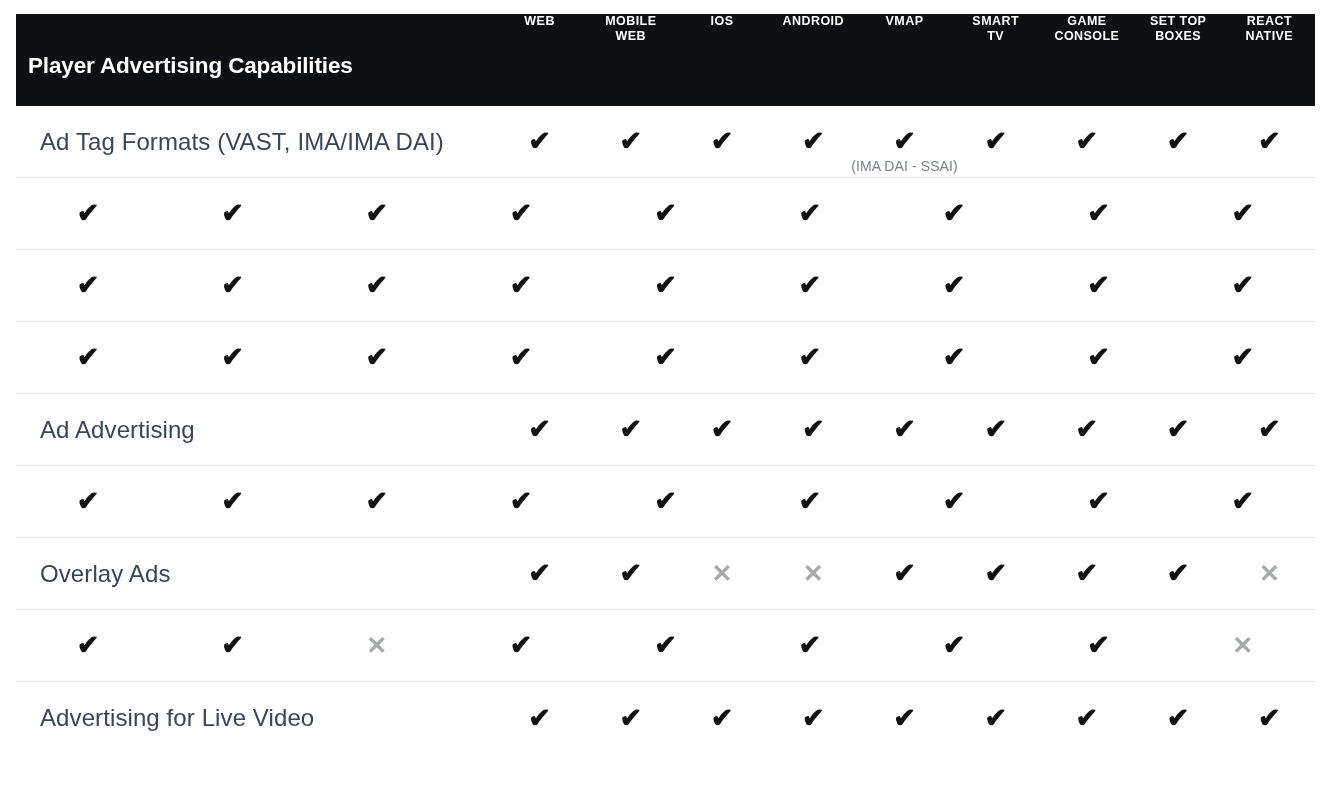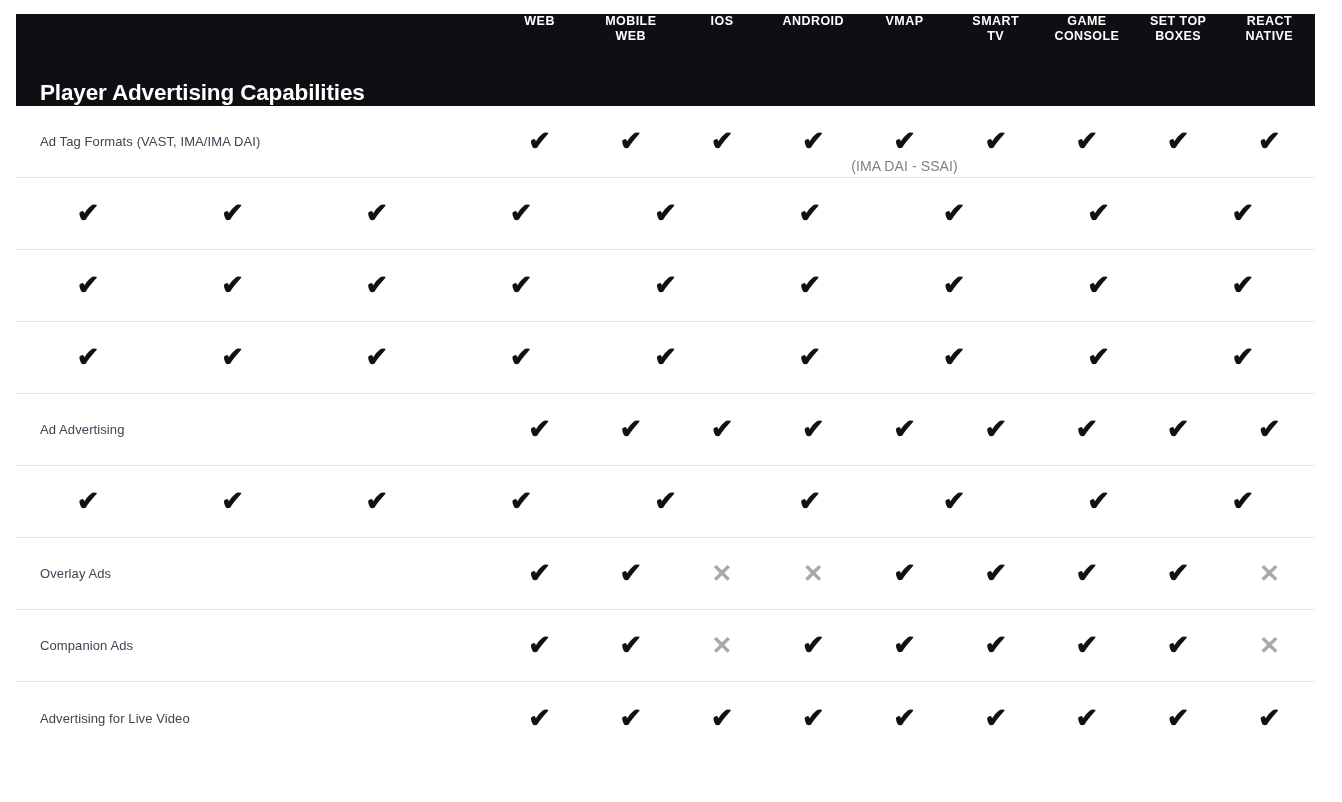--- a/index.html
+++ b/index.html
@@ -27,22 +27,23 @@
   
   .table-header {
     display: flex;
     align-items: stretch;
     background: #0d0f12;
     height: 92px;
   }
   .header-title-cell {
     flex: 0 0 478px;
     display: flex;
-    align-items: flex-end;
-    padding-left: 24px;
+    align-items: flex-start;
+    padding-left: 12px;
+    margin-top: 39px;
   }
   .header-title {
     color: #ffffff;
     font-size: 22.5px;
     font-weight: bold;
     letter-spacing: -0.15px;
     white-space: nowrap;
   }
   .header-cols {
     flex: 1 1 auto;
@@ -75,21 +76,21 @@
     border-bottom: none;
   }
   .row-label-cell {
     flex: 0 0 478px;
     padding-left: 24px;
     display: flex;
     align-items: center;
   }
   .row-label {
     color: #3c4552;
-    font-size: 13px;
+    font-size: 24px;
     font-weight: normal;
     letter-spacing: 0.1px;
     white-space: nowrap;
   }
   .row-cells {
     flex: 1 1 auto;
     display: flex;
     align-items: center;
   }
   .cell {
@@ -394,23 +395,20 @@
           </div>
           <div class="cell">
             <span class="mark-yes">✔</span>
           </div>
           <div class="cell">
             <span class="mark-no">✕</span>
           </div>
         </div>
       </div>
       <div class="table-row">
-        <div class="row-label-cell">
-          <div class="row-label">Companion Ads</div>
-        </div>
         <div class="row-cells">
           <div class="cell">
             <span class="mark-yes">✔</span>
           </div>
           <div class="cell">
             <span class="mark-yes">✔</span>
           </div>
           <div class="cell">
             <span class="mark-no">✕</span>
           </div>

